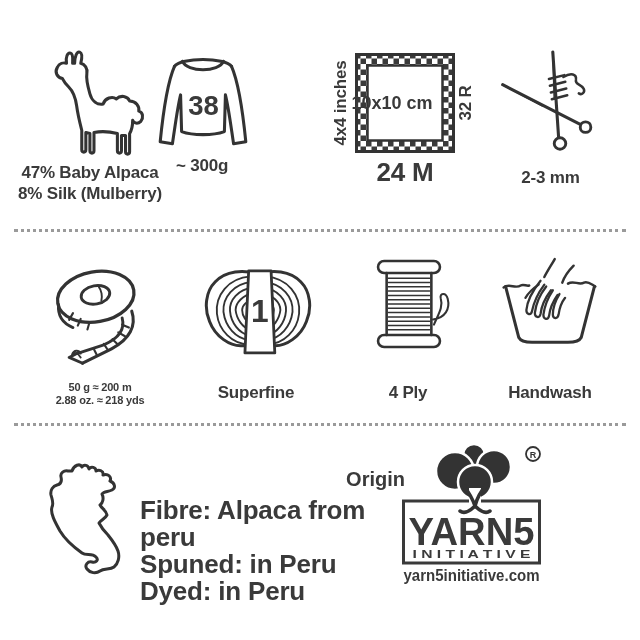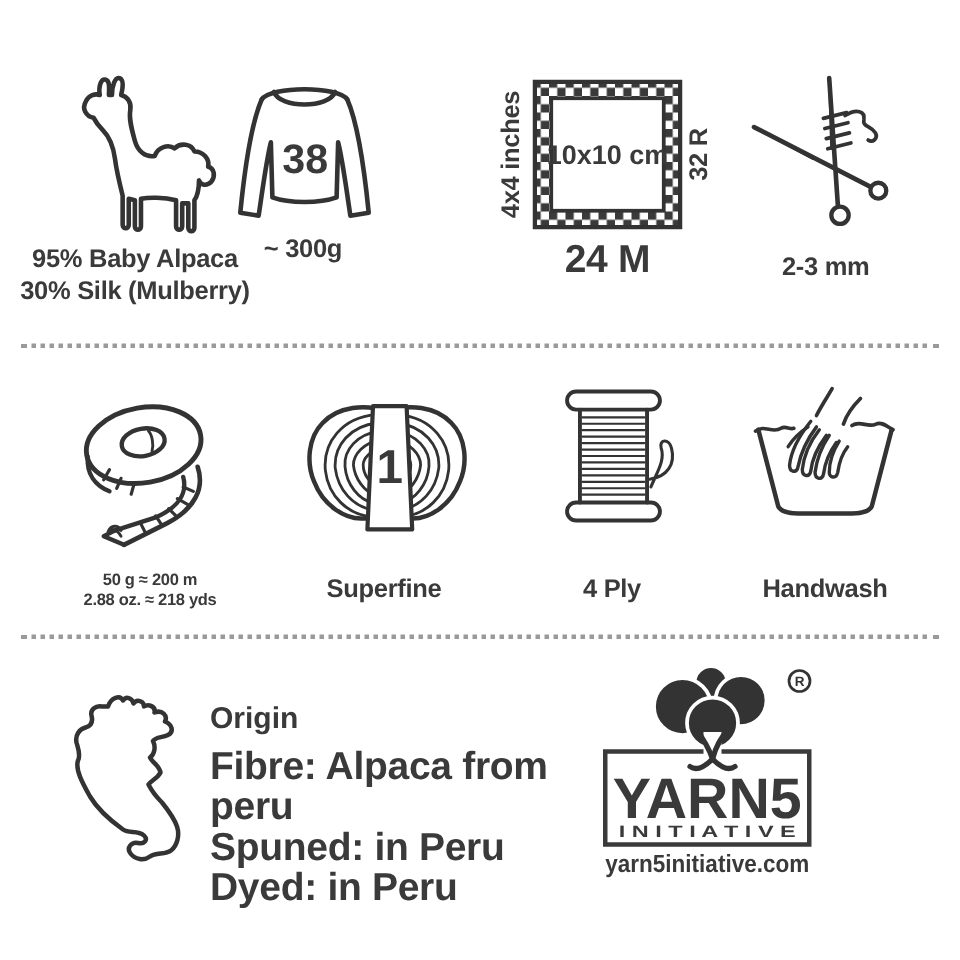--- a/index.html
+++ b/index.html
@@ -5,36 +5,36 @@
   html,body{margin:0;padding:0;background:#fff;}
   #stage{position:relative;width:640px;height:640px;background:#ffffff;overflow:hidden;
          font-family:"Liberation Sans","DejaVu Sans",sans-serif;color:#3a3a3a;}
   .abs{position:absolute;}
   .cap{font-weight:600;font-size:17px;line-height:1.22;text-align:center;letter-spacing:-0.2px;color:#3a3a3a;}
   .cap-sm{font-size:11px;}
   .vlabel{position:absolute;width:120px;height:20px;line-height:20px;text-align:center;
           transform:rotate(-90deg);font-weight:600;font-size:17px;letter-spacing:-0.2px;}
   .divider{position:absolute;left:14px;width:612px;height:0;border-top:3px dotted #9a9a9a;}
   .gauge-center{display:flex;align-items:center;justify-content:center;font-weight:600;font-size:18px;}
-  .origin-title{font-weight:700;font-size:20px;margin:0 0 6px 0;}
+  .origin-title{font-weight:700;font-size:20px;margin:0 0 6px 0;text-align:right;}
   .origin-line{font-weight:600;font-size:26px;line-height:27px;letter-spacing:-0.2px;}
   svg{display:block;}
   svg text{font-family:"Liberation Sans","DejaVu Sans",sans-serif;}
 </style>
 </head>
 <body>
 
 <div id="stage">
 
   <svg class="abs" style="left:38px;top:46px" width="114" height="114" viewBox="0 0 112 112" fill="none" stroke="#333" stroke-width="3" stroke-linecap="round" stroke-linejoin="round">
     <path d="M24,32 C19,31 16,26 19,21 C21,17 25,16 28,17 C27,11 29,6 32,7 C35,8 34,14 34,17 L36,17 C36,11 38,5 41,6 C44,7 43,13 42,17 C46,18 49,22 48,27 C47,33 49,40 51,47 C53,54 58,58 64,57 C66,51 73,49 77,52 C81,48 88,49 90,54 C96,54 100,59 99,64 C103,65 104,70 101,74 C98,77 94,76 93,73 C93,79 92,83 90,86 L90,104 C90,107 86,107 86,104 L86,88 L82,88 L82,103 C82,106 78,106 78,103 L78,86 C70,84 60,84 55,85 L55,103 C55,106 51,106 51,103 L51,86 L47,85 L47,102 C47,105 43,105 43,102 L43,83 C41,75 39,67 38,59 C37,51 34,44 30,40 C27,37 25,34 24,32 Z"></path>
   </svg>
   <div class="abs cap" style="left:5px;top:163px;width:170px">
-    <div>95% Baby Alpaca</div>
-    <div>30% Silk (Mulberry)</div>
+    <div>47% Baby Alpaca</div>
+    <div>8% Silk (Mulberry)</div>
   </div>
 
   <svg class="abs" style="left:154px;top:48px" width="98" height="106" viewBox="0 0 96 104" fill="none" stroke="#333" stroke-width="3" stroke-linecap="round" stroke-linejoin="round">
     <path d="M20,18 C26,9 70,9 76,18"></path>
     <path d="M28,13 C32,24 64,24 68,13"></path>
     <path d="M20,18 C13,34 9,62 6,92 L18,94 C21,74 23,58 26,46 L27,82 C38,86 58,86 69,82 L70,46 C73,58 75,74 78,94 L90,92 C87,62 83,34 76,18"></path>
     <text x="48.5" y="66" text-anchor="middle" font-size="27" font-weight="bold" fill="#3a3a3a" stroke="none">38</text>
   </svg>
   <div class="abs cap" style="left:152px;top:156px;width:100px">~ 300g</div>
 
@@ -42,21 +42,21 @@
     <defs>
       <pattern id="chk" width="11" height="11" patternUnits="userSpaceOnUse">
         <rect width="11" height="11" fill="#fff"></rect>
         <rect width="5.5" height="5.5" fill="#3a3a3a"></rect>
         <rect x="5.5" y="5.5" width="5.5" height="5.5" fill="#3a3a3a"></rect>
       </pattern>
     </defs>
     <rect x="1.5" y="1.5" width="97" height="97" fill="url(#chk)" stroke="#333" stroke-width="3"></rect>
     <rect x="12.5" y="12.5" width="75" height="75" fill="#fff" stroke="#333" stroke-width="2.5"></rect>
   </svg>
-  <div class="abs gauge-center" style="left:355px;top:53px;width:100px;height:100px">10x10 cm</div>
+  <div class="abs gauge-center" style="left:342px;top:53px;width:100px;height:100px">10x10 cm</div>
   <div class="vlabel" style="left:281px;top:93px">4x4 inches</div>
   <div class="vlabel" style="left:406px;top:93px">32 R</div>
   <div class="abs cap" style="left:355px;top:157px;width:100px;font-size:26px">24 M</div>
 
   <svg class="abs" style="left:494px;top:44px" width="106" height="120" viewBox="0 0 110 120" fill="none" stroke="#333" stroke-linecap="round" stroke-linejoin="round">
     <path d="M61,6 L67,94" stroke-width="3.2"></path>
     <path d="M61,6 L62.5,55" stroke-width="1.6"></path>
     <circle cx="68.5" cy="101" r="6" stroke-width="3"></circle>
     <path d="M9,40 L89,81" stroke-width="3.2"></path>
     <path d="M9,40 L50,62" stroke-width="1.6"></path>

